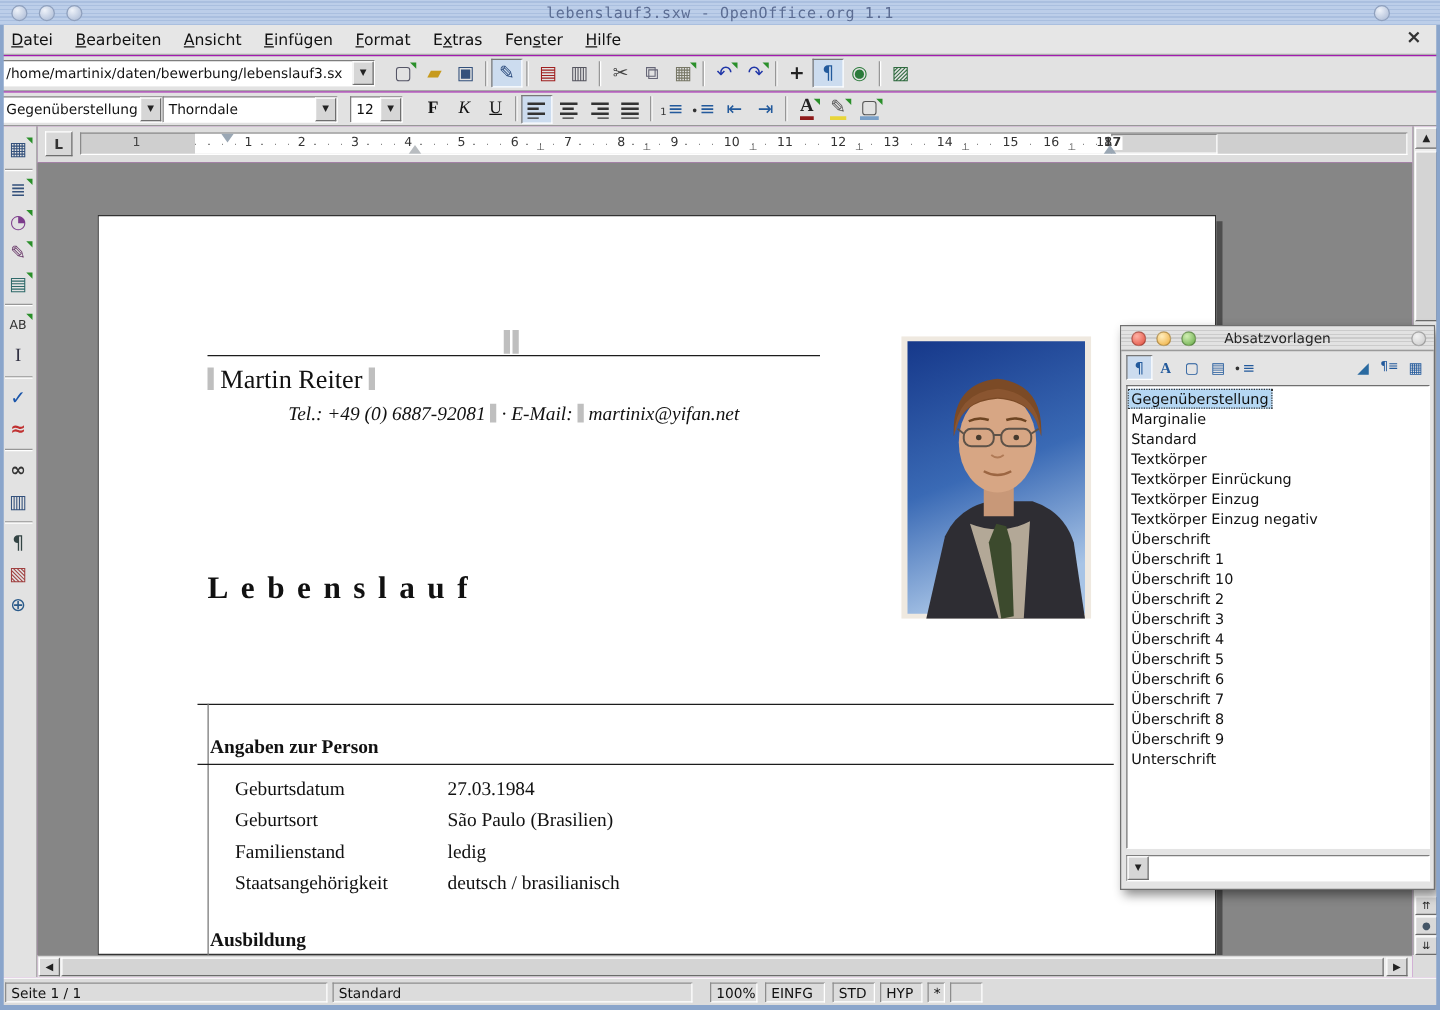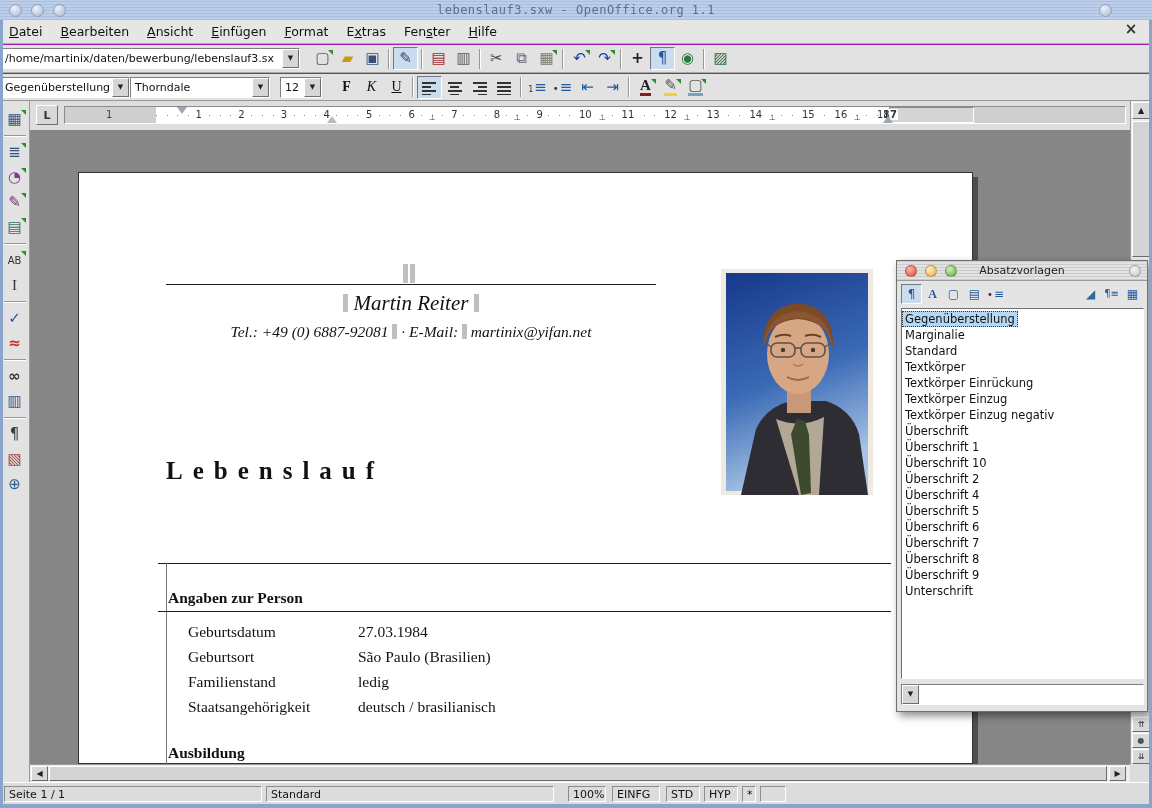--- a/index.html
+++ b/index.html
@@ -355,21 +355,21 @@
       </span>
     </div>
 
   <div class="workspace">
     <div class="page">
 
       <span class="fmark" style="position:absolute;left:324px;top:91px;height:19px"></span>
       <span class="fmark" style="position:absolute;left:331px;top:91px;height:19px"></span>
       <div class="hline" style="left:87px;top:111px;width:490px"></div>
 
-      <div class="serif" style="position:absolute;left:87px;top:118px;width:490px;text-align:center;font-style:italic;font-size:21px">
+      <div class="serif" style="position:absolute;left:87px;top:118px;width:490px;text-align:left;font-size:21px">
         <span class="fmark" style="height:18px"></span>
         <span>Martin Reiter</span>
         <span class="fmark" style="height:18px"></span>
       </div>
       <div class="serif" style="position:absolute;left:47px;top:150px;width:570px;text-align:center;font-style:italic;font-size:15.5px">
         <span>Tel.: +49 (0) 6887-92081</span>
         <span class="fmark" style="height:15px"></span>
         <span>· E-Mail:</span>
         <span class="fmark" style="height:15px"></span>
         <span>martinix@yifan.net</span>
@@ -514,20 +514,23 @@
         <div>
           <div class="sitem">Überschrift 1</div>
         </div>
         <div>
           <div class="sitem">Überschrift 10</div>
         </div>
         <div>
           <div class="sitem">Überschrift 2</div>
         </div>
         <div>
+          <div class="sitem">Überschrift 3</div>
+        </div>
+        <div>
           <div class="sitem">Überschrift 4</div>
         </div>
         <div>
           <div class="sitem">Überschrift 5</div>
         </div>
         <div>
           <div class="sitem">Überschrift 6</div>
         </div>
         <div>
           <div class="sitem">Überschrift 7</div>

